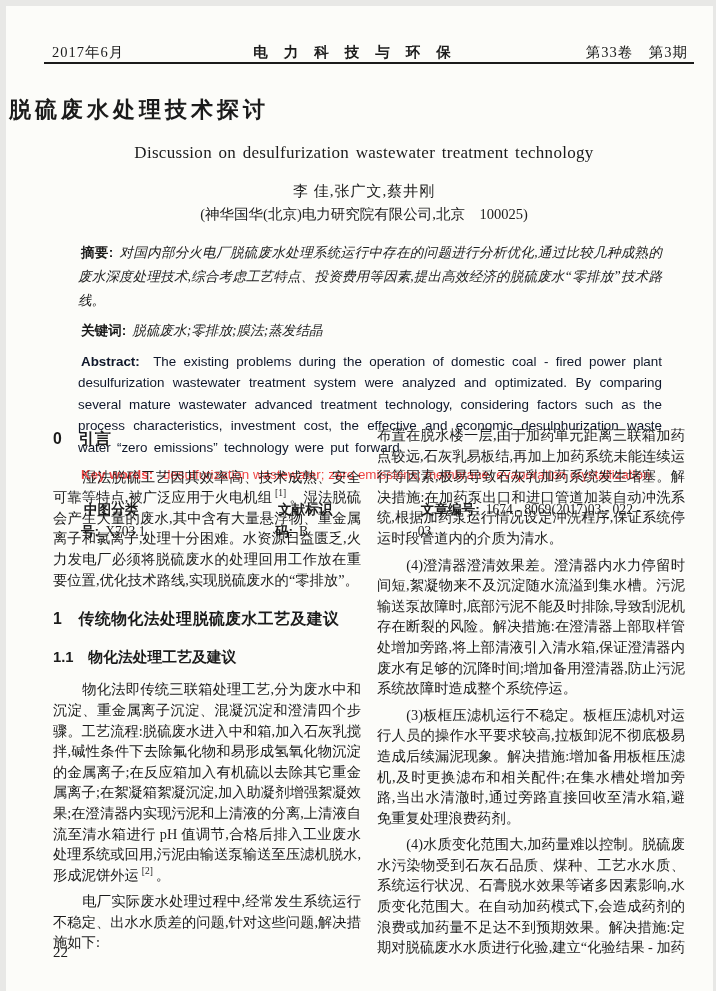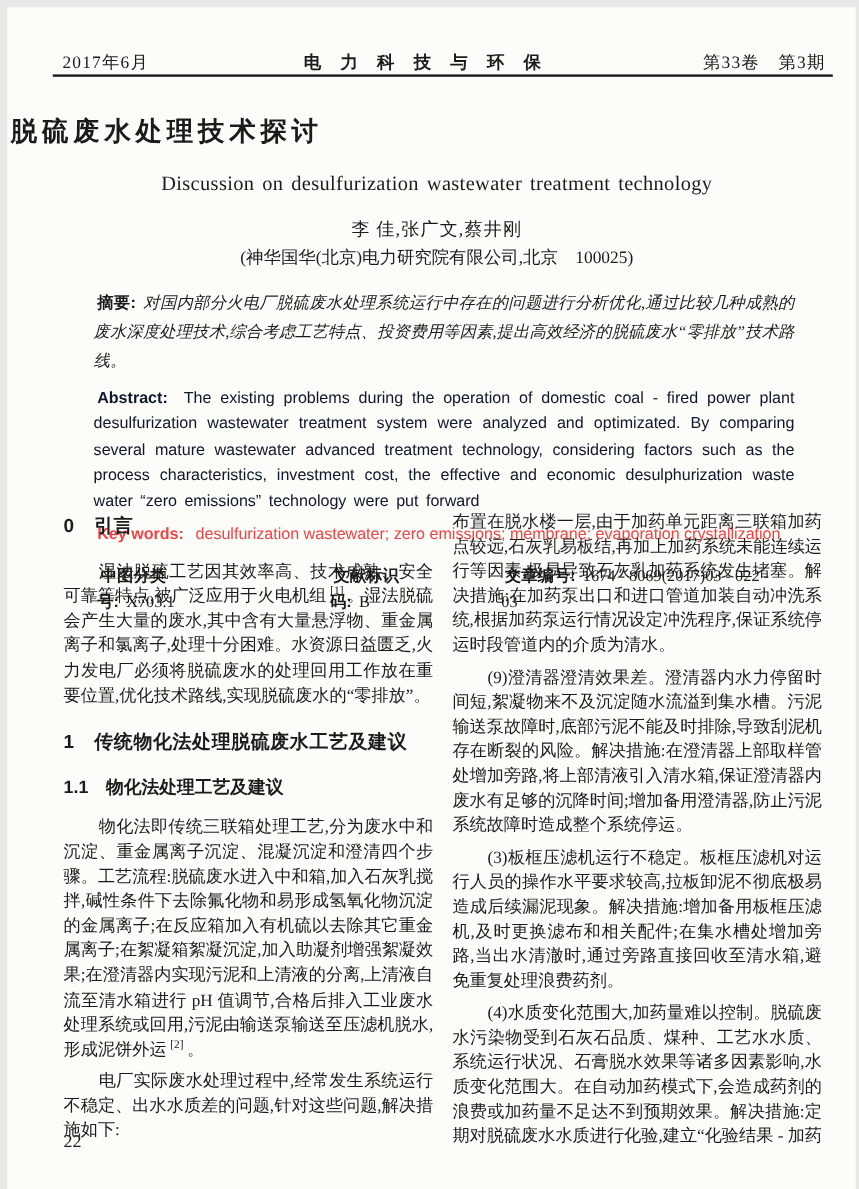--- a/index.html
+++ b/index.html
@@ -116,20 +116,21 @@
   </div>
   <div class="header-rule"></div>
 
   <h1 class="title-zh">脱硫废水处理技术探讨</h1>
   <div class="title-en">Discussion on desulfurization wastewater treatment technology</div>
   <div class="authors">李 佳,张广文,蔡井刚</div>
   <div class="affiliation">(神华国华(北京)电力研究院有限公司,北京　100025)</div>
 
   <div class="abstract-block">
     <p class="ab-zh"><span class="lab">摘要:</span><span class="kai">对国内部分火电厂脱硫废水处理系统运行中存在的问题进行分析优化,通过比较几种成熟的废水深度处理技术,综合考虑工艺特点、投资费用等因素,提出高效经济的脱硫废水“零排放”技术路线。</span></p>
+    <p class="ab-kw"><span class="lab">关键词:</span><span class="kai">脱硫废水;零排放;膜法;蒸发结晶</span></p>
     <p class="ab-en"><span class="lab-en">Abstract:</span> <span>The existing problems during the operation of domestic coal - fired power plant desulfurization wastewater treatment system were analyzed and optimizated. By comparing several mature wastewater advanced treatment technology, considering factors such as the process characteristics, investment cost, the effective and economic desulphurization waste water “zero emissions” technology were put forward</span></p>
     <p class="ab-kw-en"><span class="lab-en">Key words:</span> <span>desulfurization wastewater; zero emissions; membrane; evaporation crystallization</span></p>
     <p class="meta">
       <span class="meta-item1"><span class="lab">中图分类号:</span><span>X703.1</span></span>
       <span class="meta-item2"><span class="lab">文献标识码:</span><span>B</span></span>
       <span class="meta-item3"><span class="lab">文章编号:</span><span>1674 - 8069(2017)03 - 022 - 03</span></span>
     </p>
   </div>
 
   <div class="columns">
@@ -137,21 +138,21 @@
         <h3 class="blk-h1">0　引言</h3>
         <p class="blk-para">湿法脱硫工艺因其效率高、技术成熟、安全可靠等特点,被广泛应用于火电机组<sup>[1]</sup>。湿法脱硫会产生大量的废水,其中含有大量悬浮物、重金属离子和氯离子,处理十分困难。水资源日益匮乏,火力发电厂必须将脱硫废水的处理回用工作放在重要位置,优化技术路线,实现脱硫废水的“零排放”。</p>
         <h3 class="blk-h1">1　传统物化法处理脱硫废水工艺及建议</h3>
         <h4 class="blk-h2">1.1　物化法处理工艺及建议</h4>
         <p class="blk-para">物化法即传统三联箱处理工艺,分为废水中和沉淀、重金属离子沉淀、混凝沉淀和澄清四个步骤。工艺流程:脱硫废水进入中和箱,加入石灰乳搅拌,碱性条件下去除氟化物和易形成氢氧化物沉淀的金属离子;在反应箱加入有机硫以去除其它重金属离子;在絮凝箱絮凝沉淀,加入助凝剂增强絮凝效果;在澄清器内实现污泥和上清液的分离,上清液自流至清水箱进行 pH 值调节,合格后排入工业废水处理系统或回用,污泥由输送泵输送至压滤机脱水,形成泥饼外运<sup>[2]</sup>。</p>
         <p class="blk-para">电厂实际废水处理过程中,经常发生系统运行不稳定、出水水质差的问题,针对这些问题,解决措施如下:</p>
         <p class="blk-para">(5)加药系统频繁堵塞。石灰乳加药系统通常</p>
       </div>
     <div class="col" id="col-right">
         <p class="blk-para-cont">布置在脱水楼一层,由于加药单元距离三联箱加药点较远,石灰乳易板结,再加上加药系统未能连续运行等因素,极易导致石灰乳加药系统发生堵塞。解决措施:在加药泵出口和进口管道加装自动冲洗系统,根据加药泵运行情况设定冲洗程序,保证系统停运时段管道内的介质为清水。</p>
-        <p class="blk-para">(9)澄清器澄清效果差。澄清器内水力停留时间短,絮凝物来不及沉淀随水流溢到集水槽。污泥输送泵故障时,底部污泥不能及时排除,导致刮泥机存在断裂的风险。解决措施:在澄清器上部取样管处增加旁路,将上部清液引入清水箱,保证澄清器内废水有足够的沉降时间;增加备用澄清器,防止污泥系统故障时造成整个系统停运。</p>
+        <p class="blk-para">(4)澄清器澄清效果差。澄清器内水力停留时间短,絮凝物来不及沉淀随水流溢到集水槽。污泥输送泵故障时,底部污泥不能及时排除,导致刮泥机存在断裂的风险。解决措施:在澄清器上部取样管处增加旁路,将上部清液引入清水箱,保证澄清器内废水有足够的沉降时间;增加备用澄清器,防止污泥系统故障时造成整个系统停运。</p>
         <p class="blk-para">(3)板框压滤机运行不稳定。板框压滤机对运行人员的操作水平要求较高,拉板卸泥不彻底极易造成后续漏泥现象。解决措施:增加备用板框压滤机,及时更换滤布和相关配件;在集水槽处增加旁路,当出水清澈时,通过旁路直接回收至清水箱,避免重复处理浪费药剂。</p>
         <p class="blk-para">(4)水质变化范围大,加药量难以控制。脱硫废水污染物受到石灰石品质、煤种、工艺水水质、系统运行状况、石膏脱水效果等诸多因素影响,水质变化范围大。在自动加药模式下,会造成药剂的浪费或加药量不足达不到预期效果。解决措施:定期对脱硫废水水质进行化验,建立“化验结果 - 加药量”</p>
       </div>
   </div>
 
   <div class="page-number">22</div>
 
 </div>
 
 </body></html>

